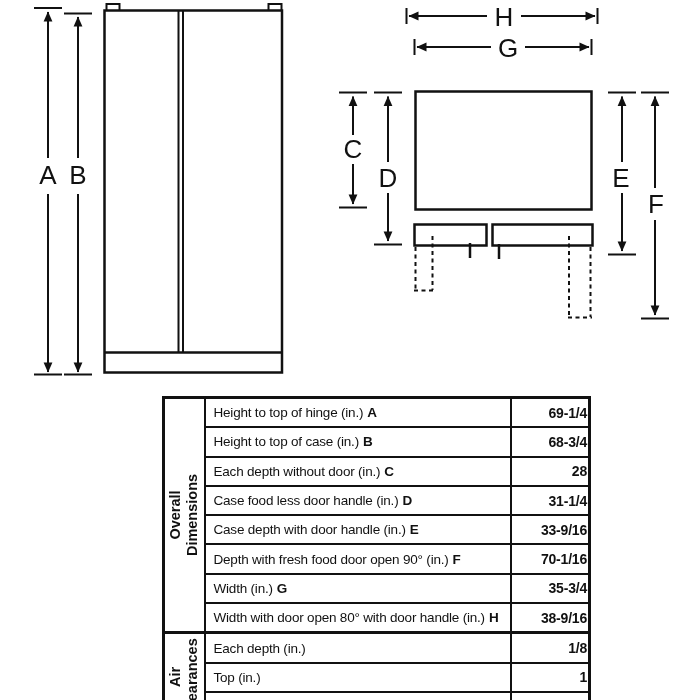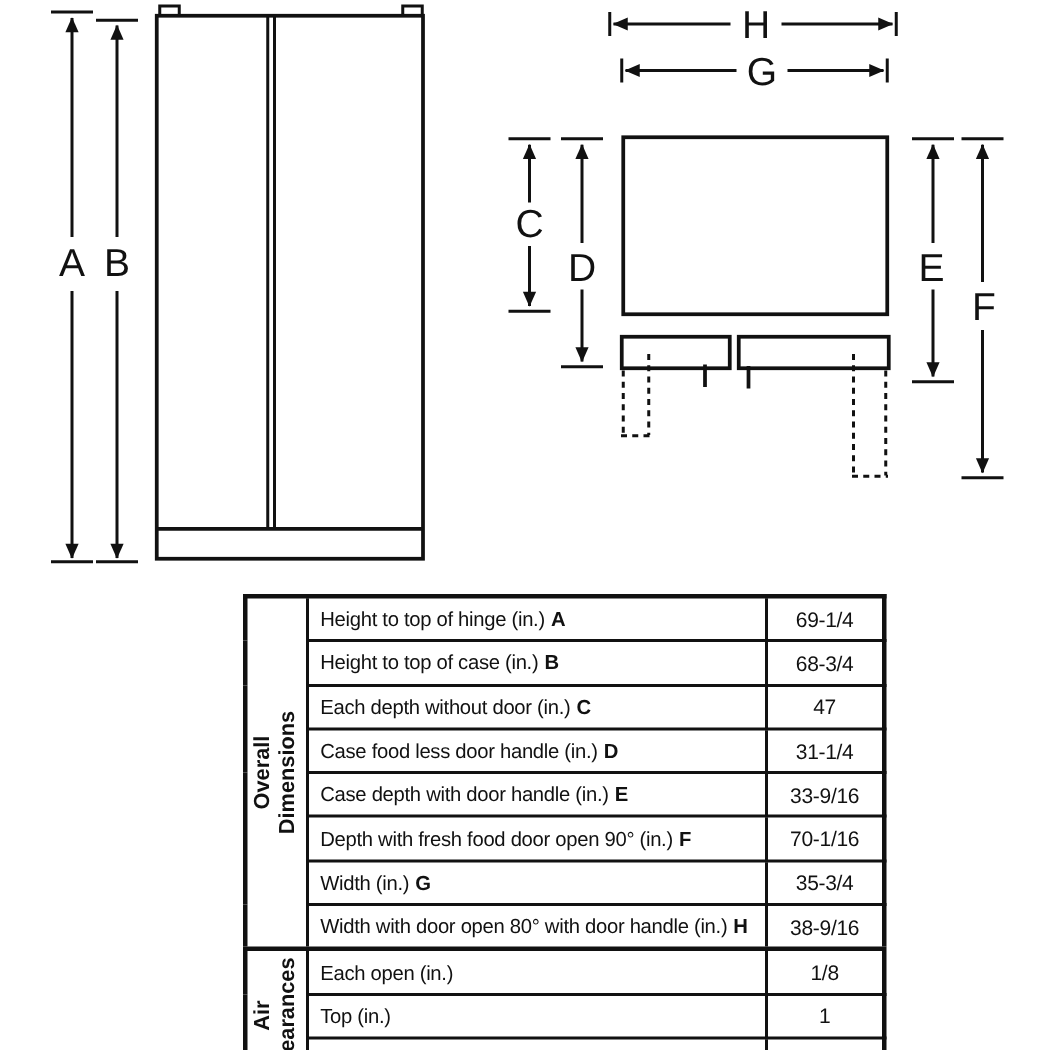--- a/index.html
+++ b/index.html
@@ -14,21 +14,21 @@
              border:3px solid #111;}
   table.spec td{border:2px solid #111;height:25.3px;vertical-align:middle;
                 overflow:hidden;}
   td.head-cell{position:relative;}
   .rot{position:absolute;top:50%;left:50%;
        transform:translate(-50%,-50%) rotate(-90deg);
        font-weight:bold;font-size:14.5px;line-height:1.15;
        text-align:center;white-space:nowrap;}
   td.label-cell{padding:0 4px 0 8px;font-size:13.5px;letter-spacing:-0.2px;
                 white-space:nowrap;}
-  td.value-cell{text-align:center;font-weight:normal;font-size:14px;
+  td.value-cell{text-align:right;font-weight:bold;font-size:14px;
                 letter-spacing:-0.2px;}
   .ref{font-weight:bold;margin-left:4px;}
   tr.sec-div td{border-top:3.5px solid #111;}
 </style>
 </head>
 <body>
 
 <svg class="stage" viewBox="0 0 700 700" stroke-linecap="butt" fill="none">
   <defs>
     <marker id="ah" viewBox="0 0 10 10" refX="9.5" refY="5" markerUnits="userSpaceOnUse" markerWidth="14" markerHeight="10" orient="auto">
@@ -149,21 +149,21 @@
         </td>
         <td class="label-cell"><span>Height to top of hinge (in.)</span><span class="ref">A</span></td>
         <td class="value-cell">69-1/4</td>
       </tr>
       <tr>
         <td class="label-cell"><span>Height to top of case (in.)</span><span class="ref">B</span></td>
         <td class="value-cell">68-3/4</td>
       </tr>
       <tr>
         <td class="label-cell"><span>Each depth without door (in.)</span><span class="ref">C</span></td>
-        <td class="value-cell">47</td>
+        <td class="value-cell">28</td>
       </tr>
       <tr>
         <td class="label-cell"><span>Case food less door handle (in.)</span><span class="ref">D</span></td>
         <td class="value-cell">31-1/4</td>
       </tr>
       <tr>
         <td class="label-cell"><span>Case depth with door handle (in.)</span><span class="ref">E</span></td>
         <td class="value-cell">33-9/16</td>
       </tr>
       <tr>
@@ -176,21 +176,21 @@
       </tr>
       <tr>
         <td class="label-cell"><span>Width with door open 80° with door handle (in.)</span><span class="ref">H</span></td>
         <td class="value-cell">38-9/16</td>
       </tr>
       <tr class="sec-div">
         <td class="head-cell" rowspan="3">
           <div class="rot"><span>Air</span><br>
           <span>Clearances</span></div>
         </td>
-        <td class="label-cell"><span>Each open (in.)</span></td>
+        <td class="label-cell"><span>Each depth (in.)</span></td>
         <td class="value-cell">1/8</td>
       </tr>
       <tr>
         <td class="label-cell"><span>Top (in.)</span></td>
         <td class="value-cell">1</td>
       </tr>
       <tr>
         <td class="label-cell"><span>Back (in.)</span></td>
         <td class="value-cell">1</td>
       </tr>

